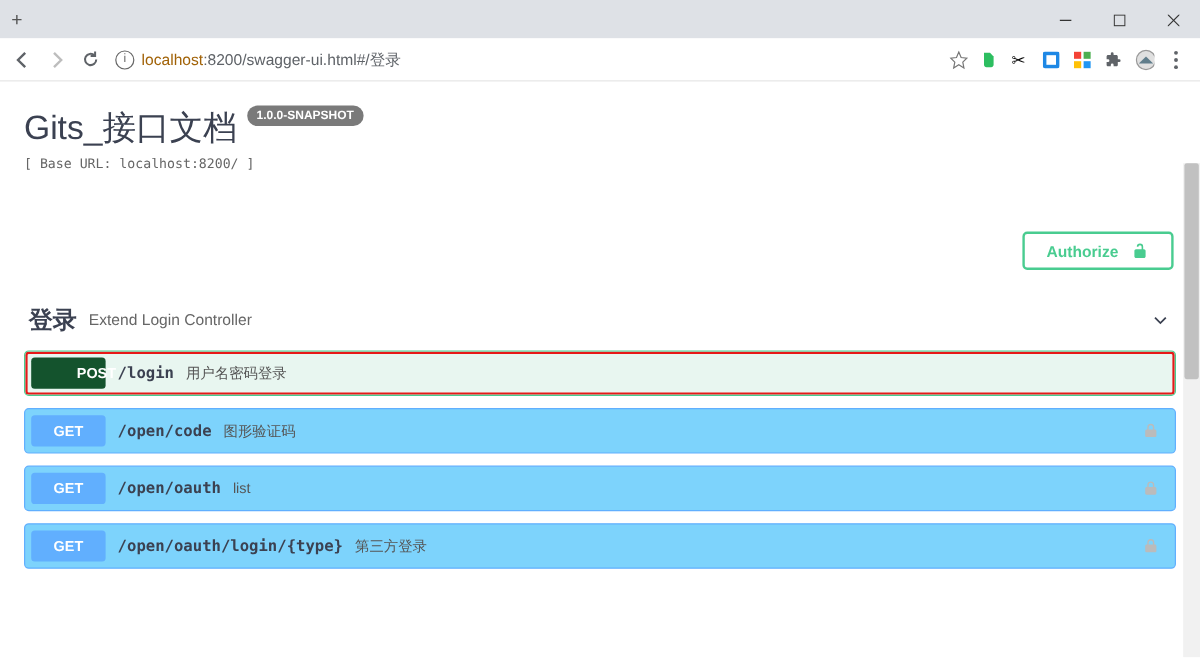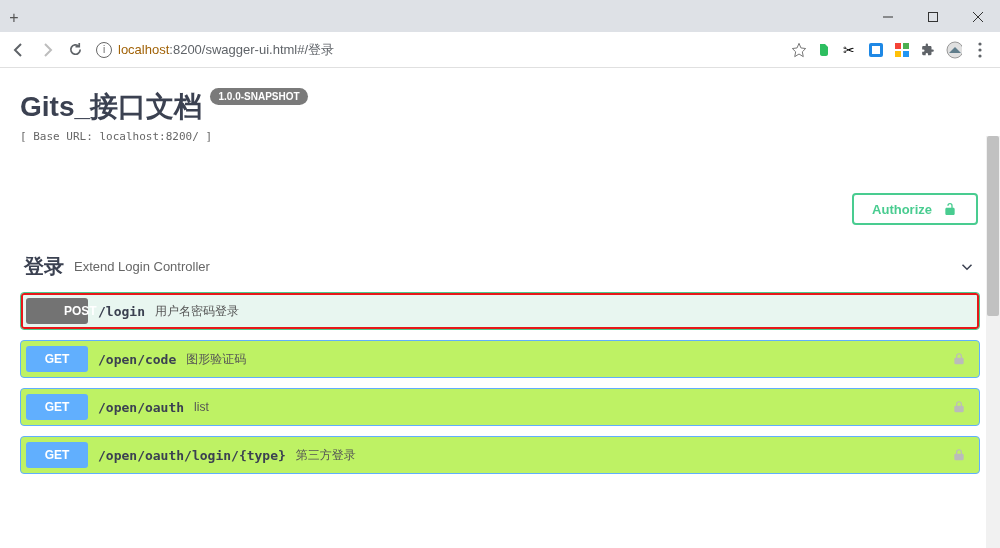--- a/index.html
+++ b/index.html
@@ -24,41 +24,41 @@
   .url-host { color: #a16207; }
   .url-path { color: #5f6368; }
   .ext { display: flex; gap: 10px; align-items: center; padding-right: 4px; }
   .ext-icon { width: 16px; height: 16px; display: flex; align-items: center; justify-content: center; }
 
   
   .page { flex: 1; overflow-y: auto; background: #fff; }
   .page-inner { padding: 20px 20px 20px 20px; }
 
   .header-block { margin-bottom: 50px; }
-  .h1 { font-size: 28px; font-weight: 700; color: #3b4151; display: inline-block; }
+  .h1 { font-size: 28px; font-weight: 400; color: #3b4151; display: inline-block; }
   .ver-badge { display: inline-block; background: #7a7a7a; color: #fff; font-size: 10px; font-weight: 700; padding: 3px 8px; border-radius: 10px; vertical-align: top; margin-left: 4px; margin-top: 0; }
   .baseurl { font-family: monospace; font-size: 11px; color: #666; margin-top: 4px; }
   .docs-link { font-size: 11px; color: #4b7bec; text-decoration: underline; display: inline-block; margin-top: 2px; }
 
   .auth-row { display: flex; justify-content: flex-end; margin-bottom: 20px; padding-right: 2px; align-items: flex-end;}
   .auth-btn { display: flex; align-items: center; gap: 10px; border: 2px solid #49cc90; color: #49cc90; background: #fff; font-weight: 700; font-size: 13px; padding: 6px 18px; border-radius: 4px; }
 
   .tag-block { margin-bottom: 12px; }
   .tag-head { display: flex; align-items: center; padding: 8px 4px 12px 4px; gap: 10px; cursor: pointer; }
   .tag-name { font-size: 20px; font-weight: 700; color: #3b4151; }
   .tag-desc { font-size: 13px; color: #666; }
   .tag-chevron { margin-left: auto; color: #333; }
 
   .op { border-radius: 4px; margin-bottom: 10px; display: flex; align-items: center; padding: 5px; gap: 10px; position: relative; }
   .op.post { background: #e8f6f0; border: 1px solid #49cc90; }
-  .op.get  { background: #bef264; border: 1px solid #61affe; }
+  .op.get  { background: #7dd3fc; border: 1px solid #61affe; }
   .op.highlight { box-shadow: 0 0 0 2px #e71818 inset; }
 
   .method { color: #fff; font-size: 12px; font-weight: 700; width: 62px; text-align: center; padding: 6px 0; border-radius: 3px; }
-  .method.post { background: #737373; padding-left: 38px; }
+  .method.post { background: #14532d; padding-left: 38px; }
   .method.get  { background: #61affe; }
   .op-path { font-family: monospace; font-size: 13px; font-weight: 700; color: #3b4151; }
   .op-sum  { font-size: 12px; color: #555; }
   .op-lock { margin-left: auto; color: #bbb; font-size: 14px; padding-right: 8px; }
 
   
   .vscroll { position: absolute; right: 0; top: 68px; width: 14px; bottom: 0; background: #f1f1f1; }
   .vthumb { position: absolute; right: 1px; top: 0; width: 12px; height: 180px; background: #c1c1c1; border-radius: 2px;}
 
   svg { display: block; }

